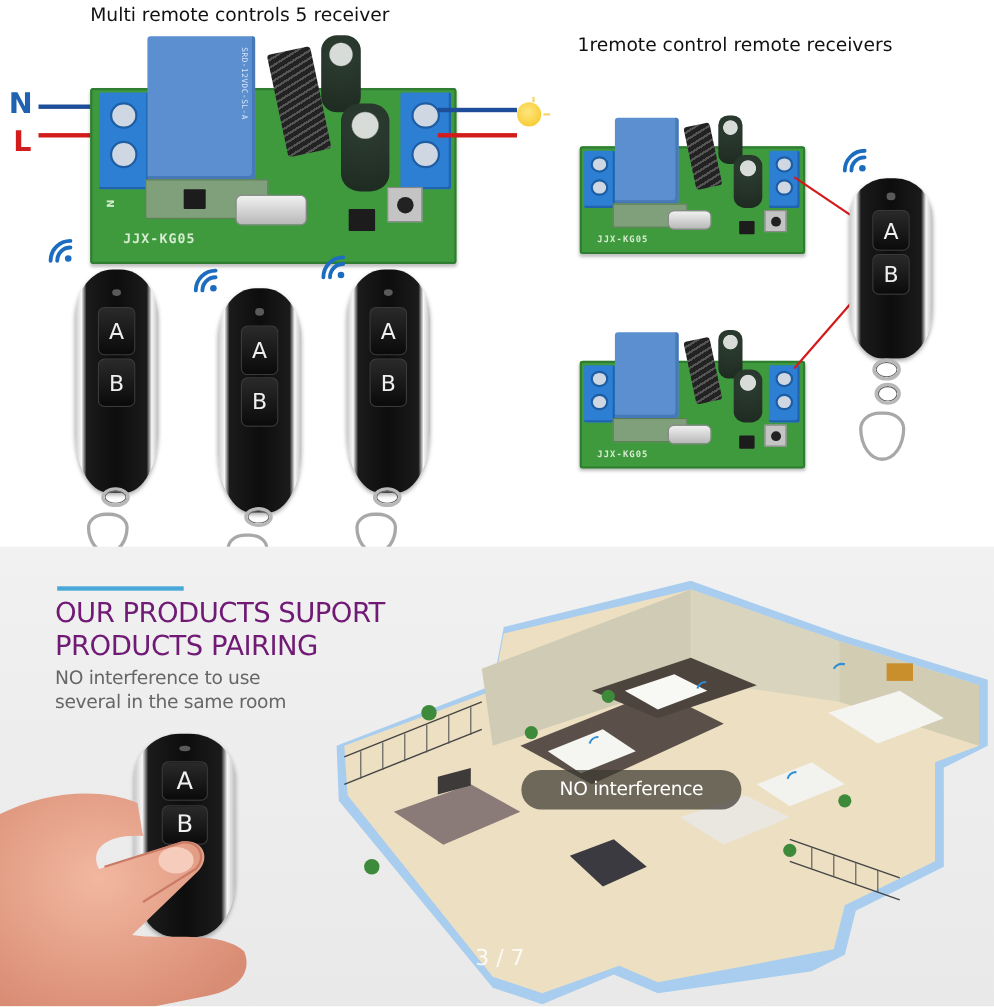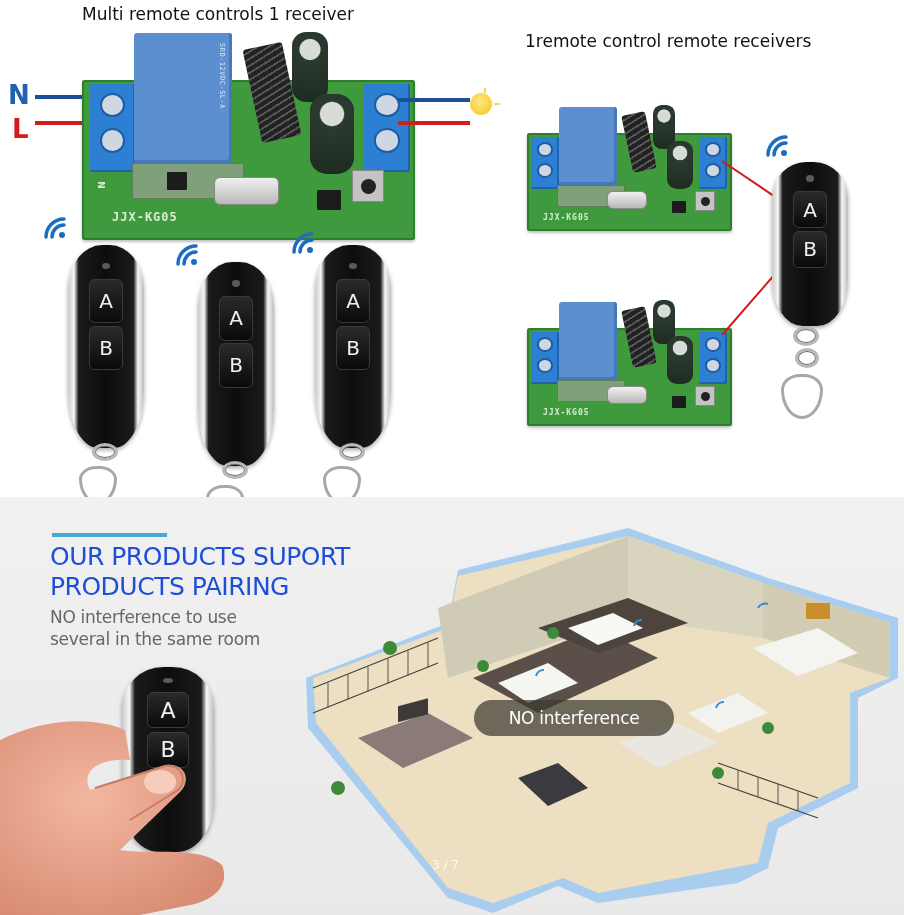--- a/index.html
+++ b/index.html
@@ -49,39 +49,39 @@
   .fob .ring { position: absolute; border: 3px solid #b8b8b8; border-radius: 50%; box-shadow: inset 0 0 0 1px #666; }
   .fob .clasp { position: absolute; border: 3px solid #a8a8a8; border-radius: 45% 45% 50% 50% / 35% 35% 65% 65%; }
 
   .wifi { position: absolute; }
 
   
   .link-line { position: absolute; height: 2px; background: #d41a1a; transform-origin: 0 50%; }
 
   
   .accent-bar { position: absolute; left: 52px; top: 533px; width: 115px; height: 4px; background: #4aa8d8; }
-  .promo-title { position: absolute; left: 50px; color: #1d4ed8; font-family: "DejaVu Sans", sans-serif; font-size: 25px; letter-spacing: -0.5px; white-space: nowrap; }
+  .promo-title { position: absolute; left: 50px; color: #701a75; font-family: "DejaVu Sans", sans-serif; font-size: 25px; letter-spacing: -0.5px; white-space: nowrap; }
   .promo-sub { position: absolute; left: 50px; color: #666; font-family: "DejaVu Sans", sans-serif; font-size: 17px; letter-spacing: -0.3px; white-space: nowrap; }
 
   
   .floor { position: absolute; }
   .nointerf { position: absolute; left: 474px; top: 700px; width: 200px; height: 36px; border-radius: 18px;
               background: rgba(60,58,50,0.72); color: #fff; font-family: "DejaVu Sans", sans-serif; font-size: 17px;
               display: flex; align-items: center; justify-content: center; letter-spacing: -0.3px; }
-  .pager { position: absolute; left: 432px; top: 858px; color: rgba(255,255,255,0.85); font-family: "DejaVu Sans", sans-serif; font-size: 12px; }
+  .pager { position: absolute; left: 432px; top: 858px; color: rgba(255,255,255,0.85); font-family: "DejaVu Sans", sans-serif; font-size: 20px; }
 
   
   .hand { position: absolute; }
 </style>
 </head>
 <body>
 
 <div class="top"></div>
 
-<div class="heading" style="left:82px; top:4px;">Multi remote controls 1 receiver</div>
+<div class="heading" style="left:82px; top:4px;">Multi remote controls 5 receiver</div>
 <div class="heading" style="left:525px; top:31px;">1remote control remote receivers</div>
 
 <div class="nl-letter" style="left:8px; top:82px; color:#1e62b0;">N</div>
 <div class="nl-letter" style="left:12px; top:116px; color:#d31c1c;">L</div>
 <div class="wire blue" style="left:35px; top:95px; width:75px;"></div>
 <div class="wire red" style="left:35px; top:121px; width:75px;"></div>
 
 <div class="pcb" style="left:82px; top:80px; width:333px; height:160px;">
   <div class="term" style="left:8px; top:4px; width:45px; height:88px;">
     <div class="screw" style="top:10%;"></div>

